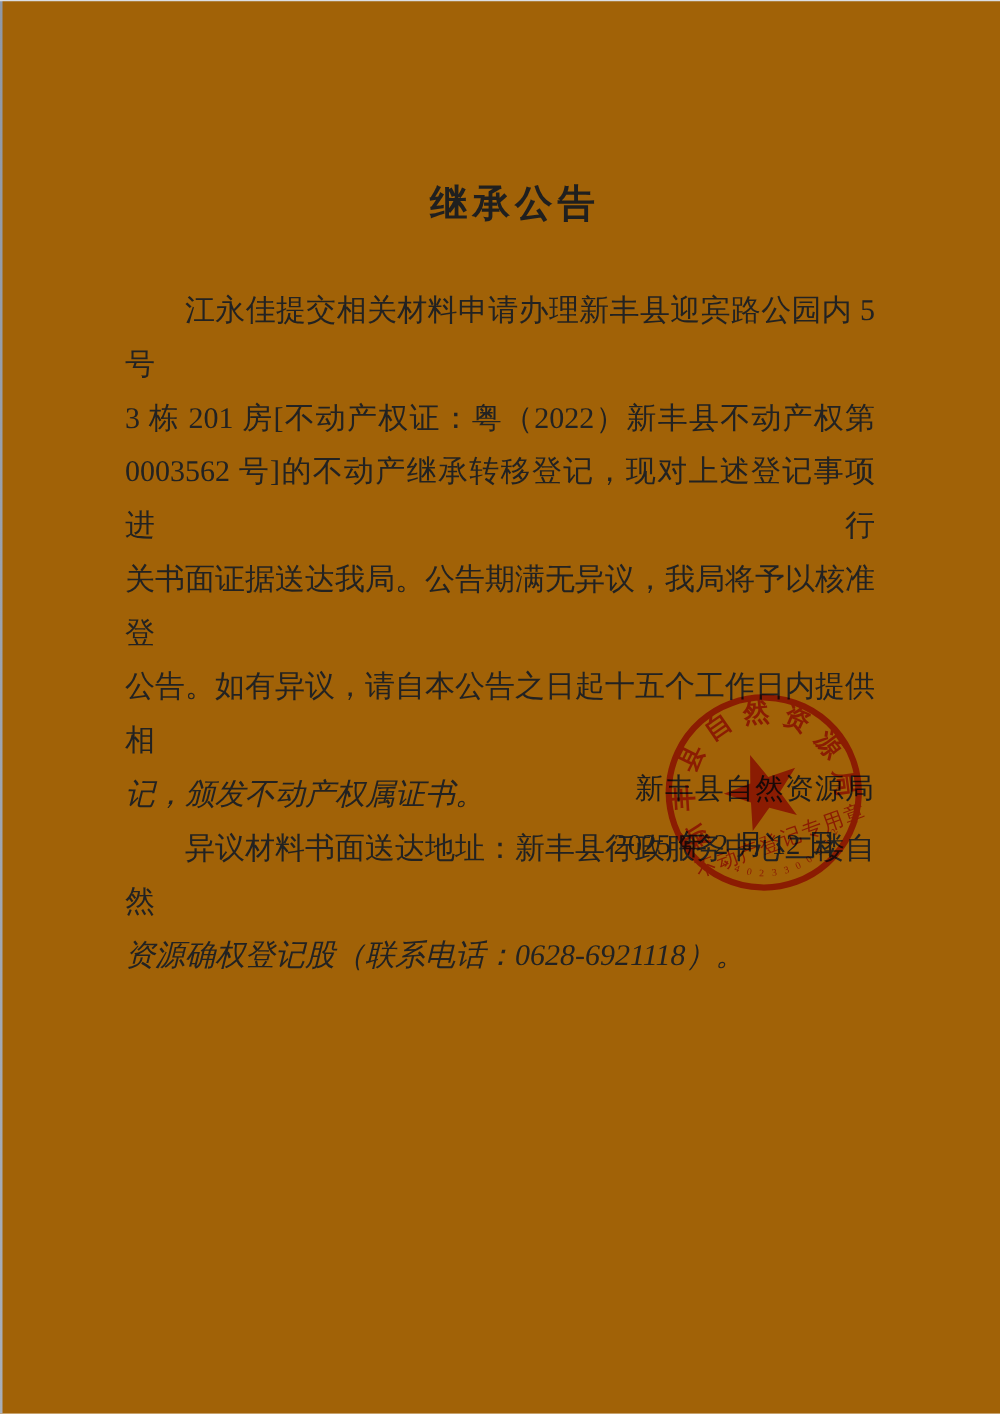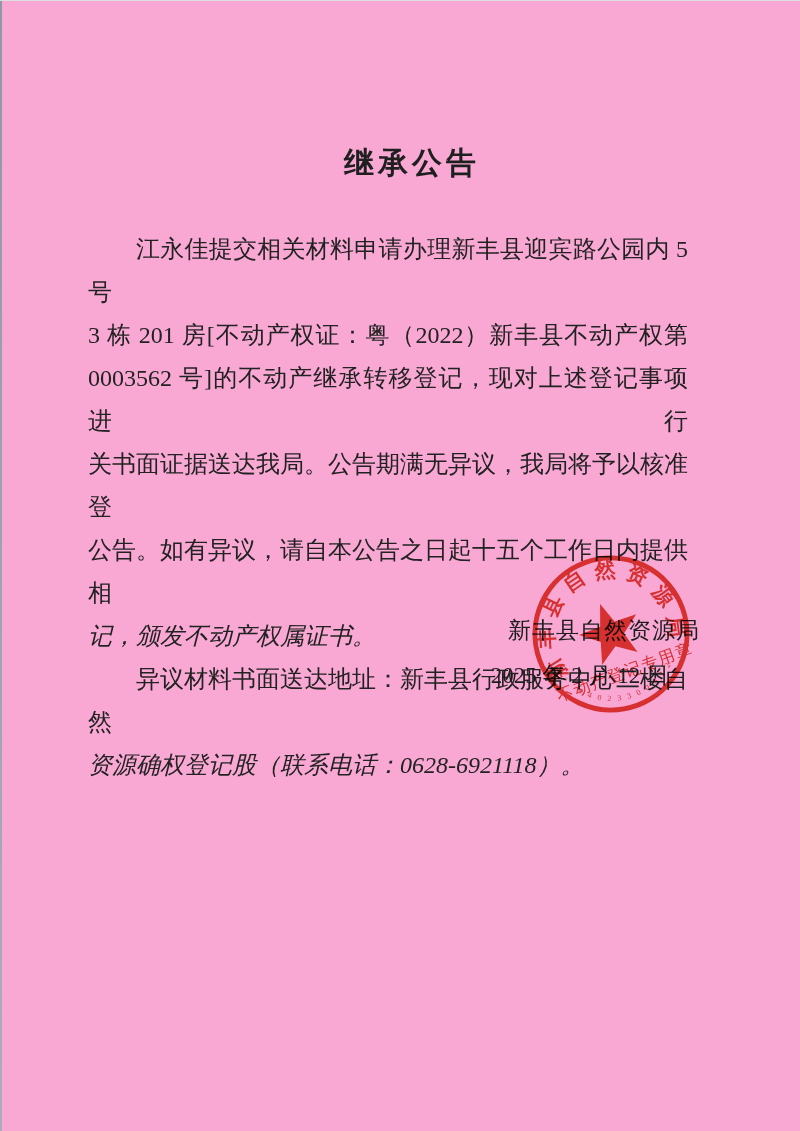--- a/index.html
+++ b/index.html
@@ -4,21 +4,21 @@
 <style>
   html, body { margin: 0; padding: 0; }
   body {
     background: #ffffff;
     font-family: "Liberation Serif", "DejaVu Serif", serif;
   }
   .page {
     position: relative;
     width: 800px;
     height: 1131px;
-    background: #f9a8d4;
+    background: #a16207;
     overflow: hidden;
     color: #262626;
   }
   
   .edge-left {
     position: absolute; left: 0; top: 0;
     width: 2px; height: 100%;
     background: linear-gradient(180deg, #8f98a6 0%, #9aa2af 40%, #a8afba 100%);
   }
   .edge-top {
@@ -33,21 +33,21 @@
     margin: 0;
     text-align: center;
     transform: translateX(12px);
     font-size: 30px;
     font-weight: bold;
     letter-spacing: 4px;
     color: #1f1f1f;
   }
   .body-text {
     position: absolute;
-    left: 88px; top: 228px;
+    left: 100px; top: 228px;
     width: 600px;
     font-size: 24px;
     line-height: 43px;
     color: #222222;
   }
   .line {
     text-align: justify;
     text-align-last: justify;
   }
   .line.indent { text-indent: 2em; }

